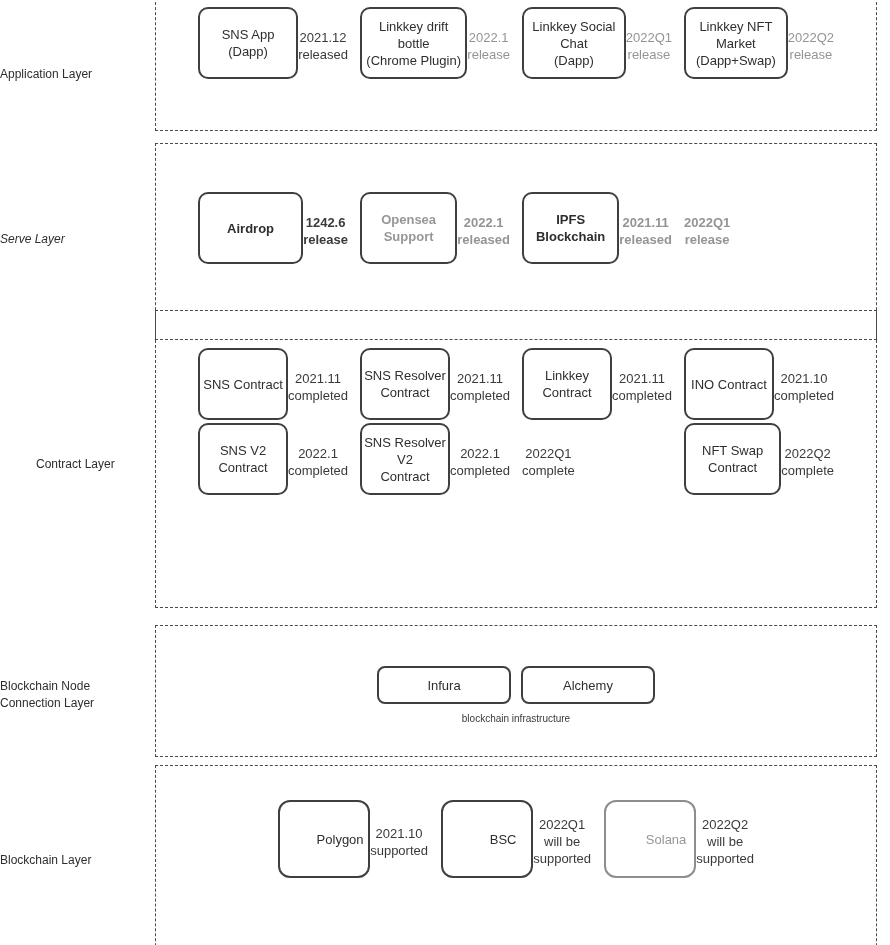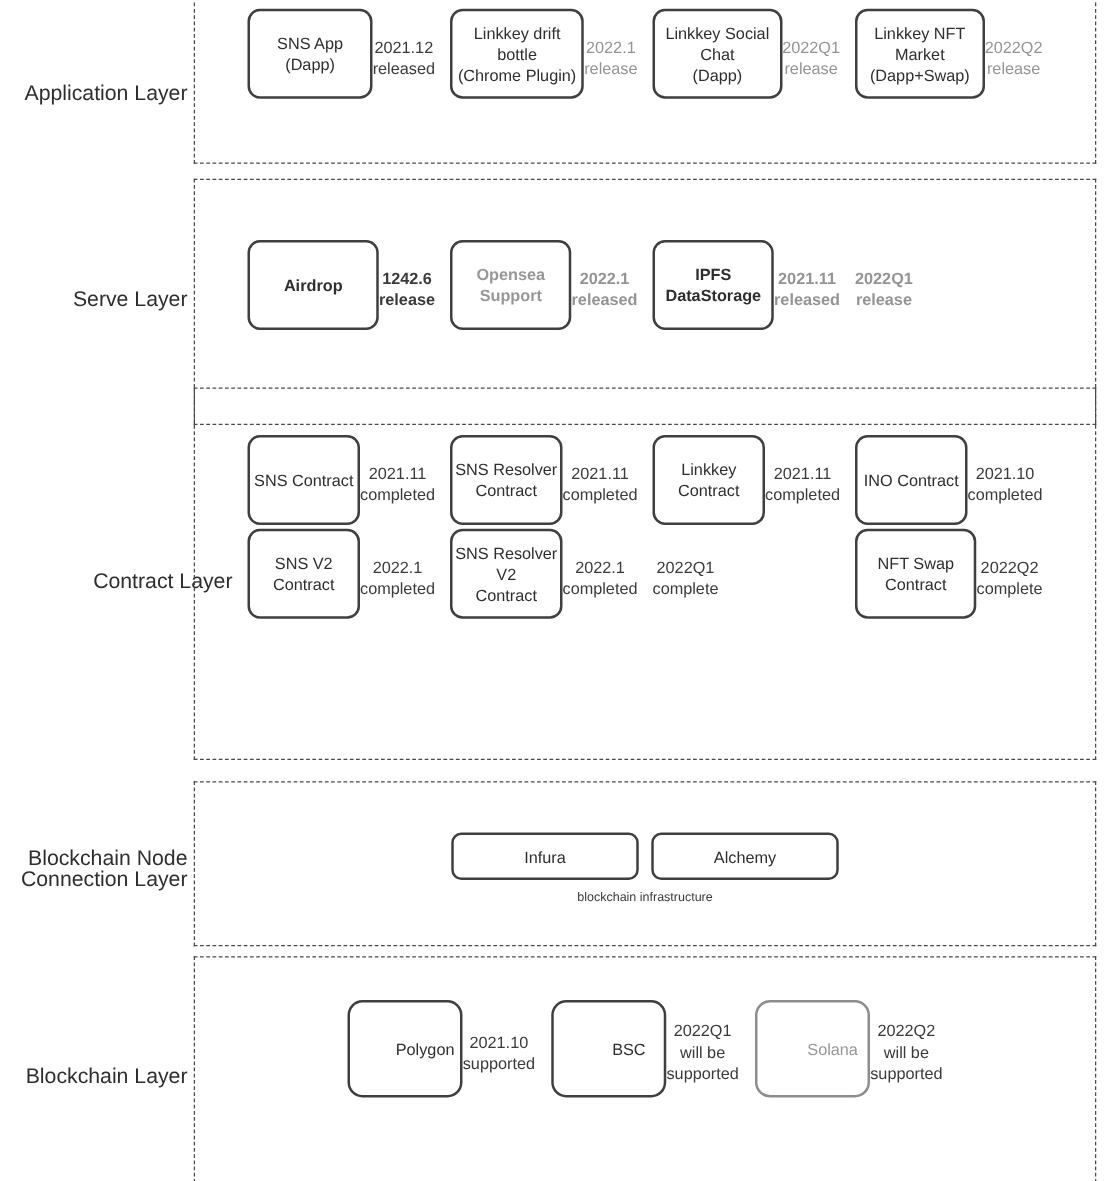--- a/index.html
+++ b/index.html
@@ -16,22 +16,22 @@
     left: 155px;
     width: 722px;
     box-sizing: border-box;
     border: 1px dashed var(--dashed_border, #4a4a4a);
     background: transparent;
   }
   .layer-label {
     position: absolute;
     left: 0;
     width: 150px;
-    text-align: right;
-    font-size: 17px;
+    text-align: left;
+    font-size: 12px;
     line-height: 17px;
     color: var(--text_dark, #2e2e2e);
   }
   .layer-label span { display: block; }
   .row {
     display: flex;
     justify-content: center;
     gap: 12px;
   }
   .item {
@@ -72,29 +72,29 @@
 
   
   .sec-app        { top: -8px;  height: 139px; padding-top: 14px; }
   .sec-serve      { top: 143px; height: 197px; padding-top: 48px; font-weight: bold; }
   .sec-contract   { top: 310px; height: 298px; padding-top: 37px; }
   .sec-contract .row-2 { margin-top: 3px; }
   .sec-node       { top: 625px; height: 132px; padding-top: 40px; }
   .sec-chain      { top: 765px; height: 196px; padding-top: 34px; }
 
   .lbl-app      { top: 66px; }
-  .lbl-serve    { top: 231px; }
+  .lbl-serve    { top: 231px; font-style: italic; }
   .lbl-contract { top: 456px; padding-left: 36px; }
   .lbl-node     { top: 678px; }
   .lbl-chain    { top: 852px; }
 
   
   .sec-node .row { gap: 10px; }
   .node-box {
-    width: 150px;
+    width: 134px;
     height: 38px;
     box-sizing: border-box;
     border: 2px solid var(--border_dark, #3f3f3f);
     border-radius: 8px;
     display: flex;
     align-items: center;
     justify-content: center;
     font-size: 13px;
     color: var(--text_dark, #2e2e2e);
     background: #fff;
@@ -194,21 +194,21 @@
           </div>
         </div>
         <div class="caption cap-gray">
           <span>2022.1</span>
           <span>released</span>
         </div>
       </div>
       <div class="item">
         <div class="box">
           <div class="box-title">
-            <span>IPFS DataStorage</span>
+            <span>IPFS Blockchain</span>
           </div>
         </div>
         <div class="caption cap-gray">
           <span>2021.11</span>
           <span>released</span>
         </div>
       </div>
       <div class="item">
         <div class="caption cap-gray">
           <span>2022Q1</span>

